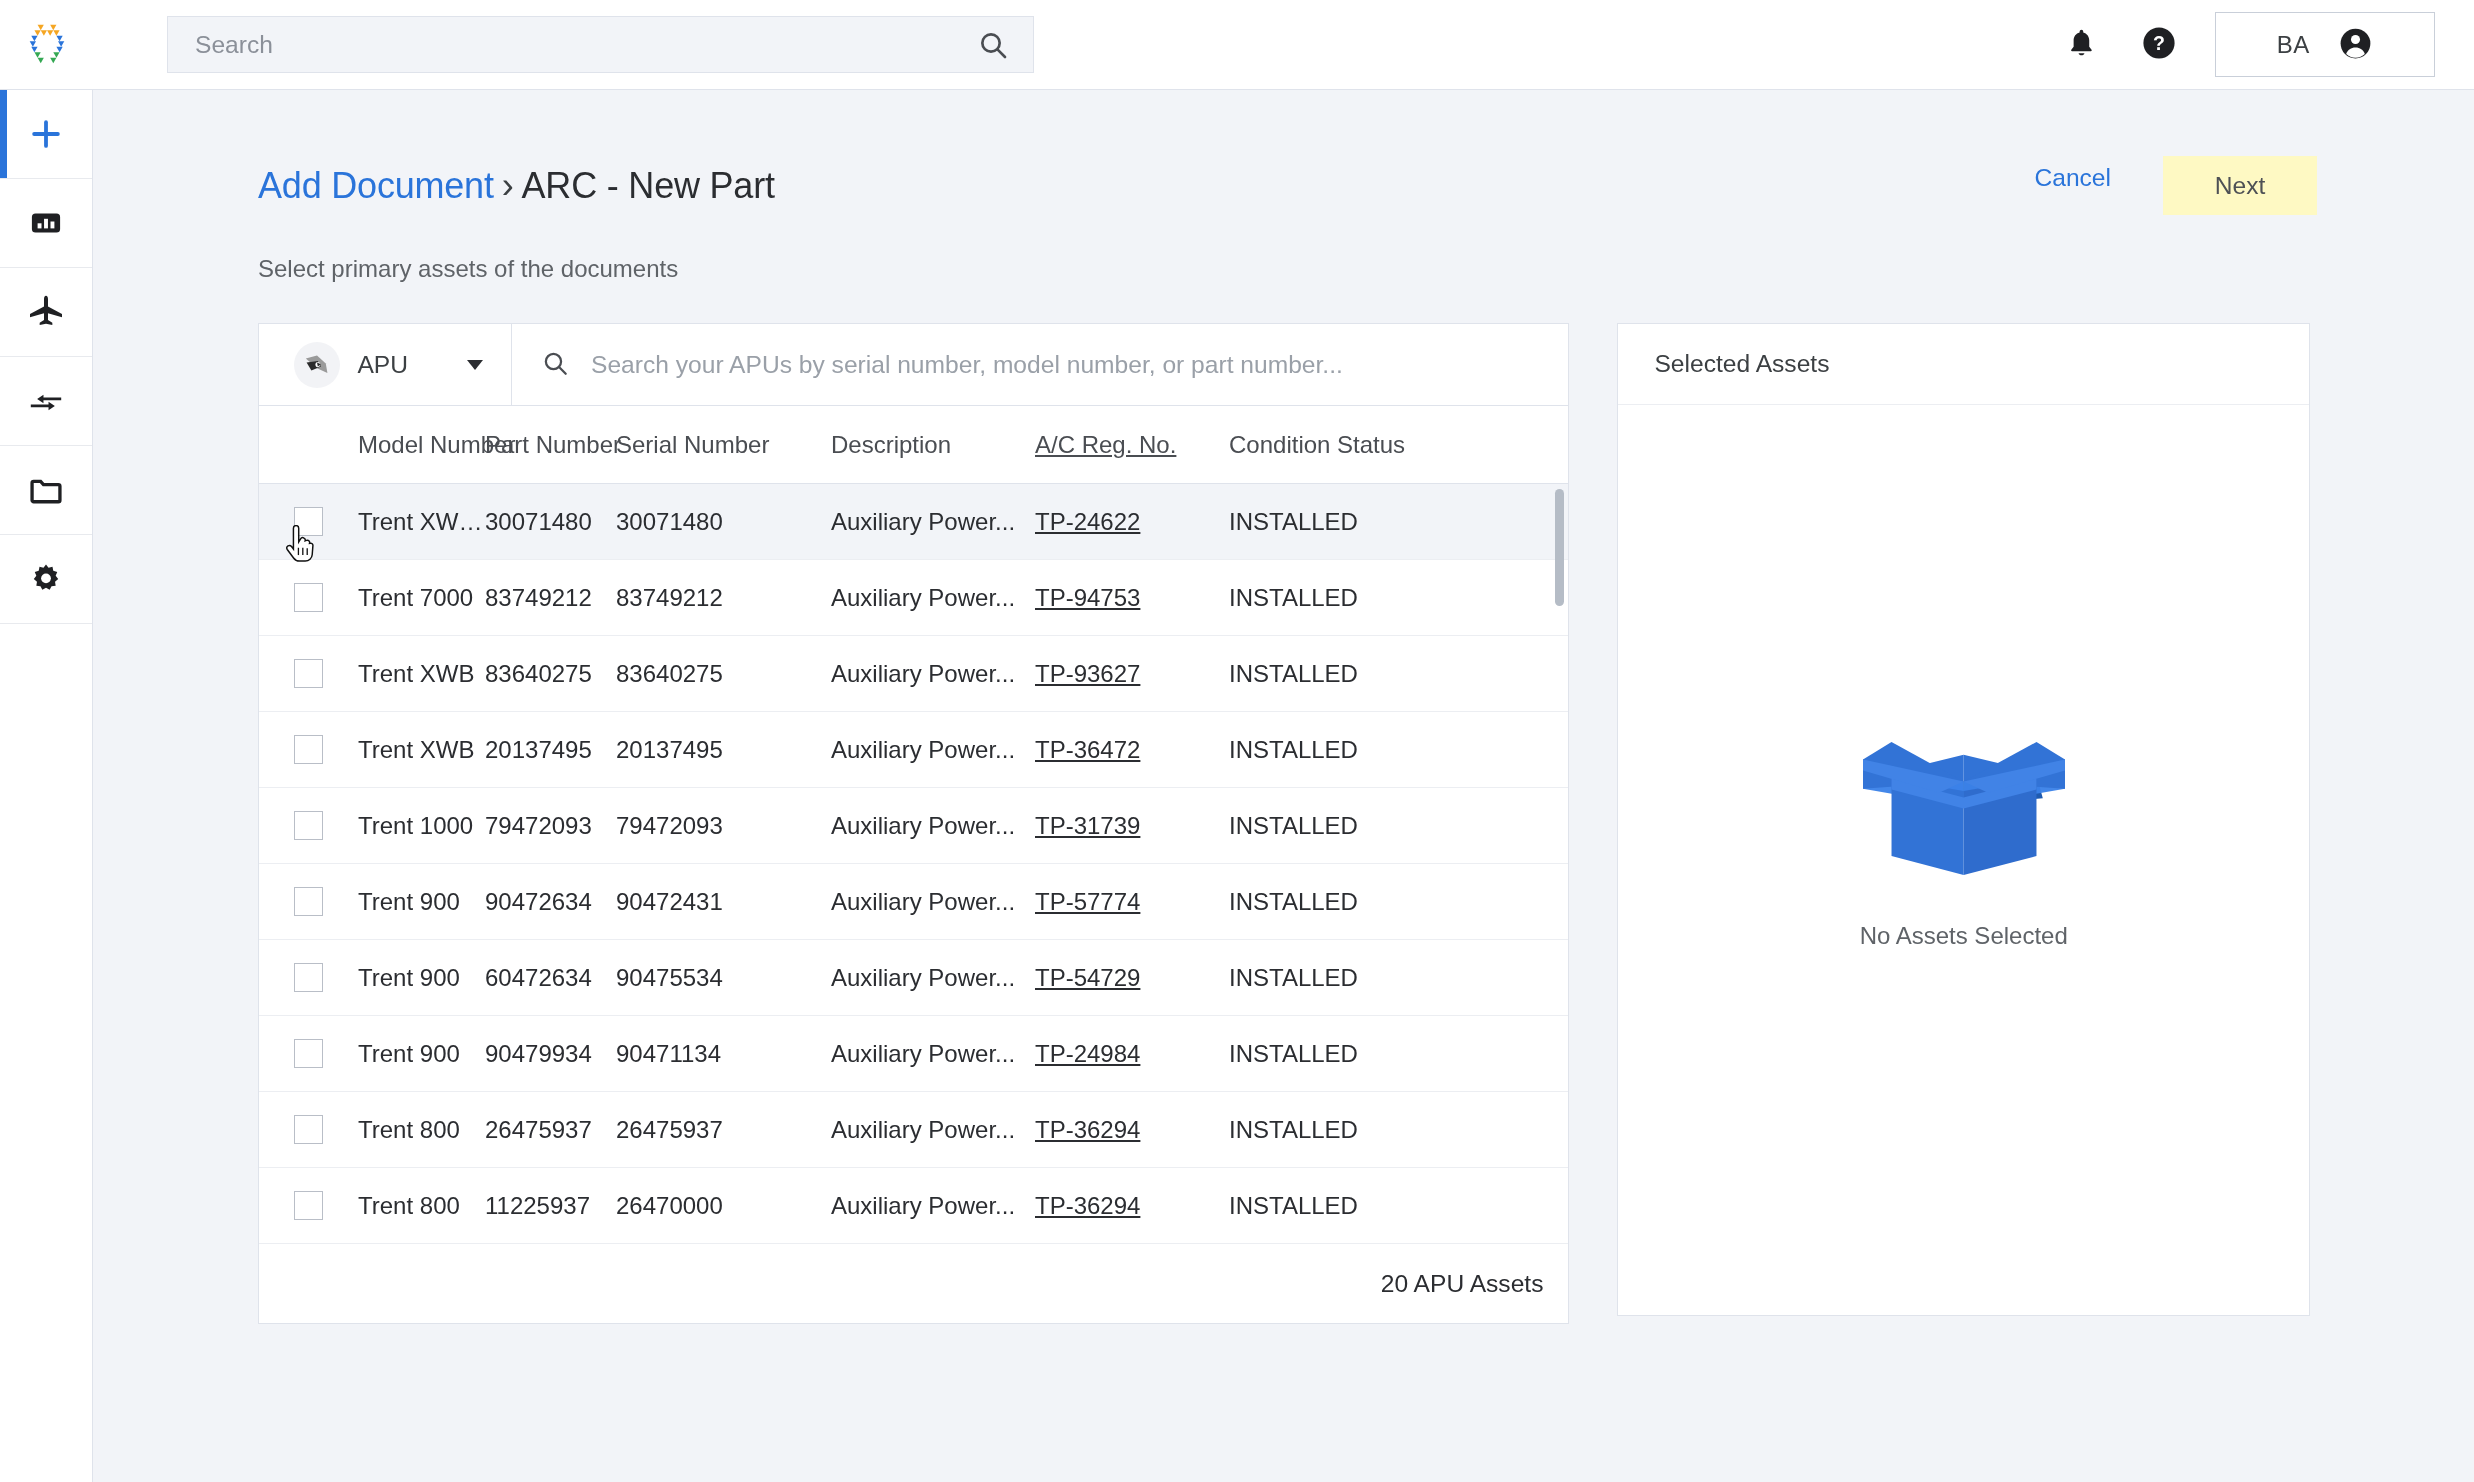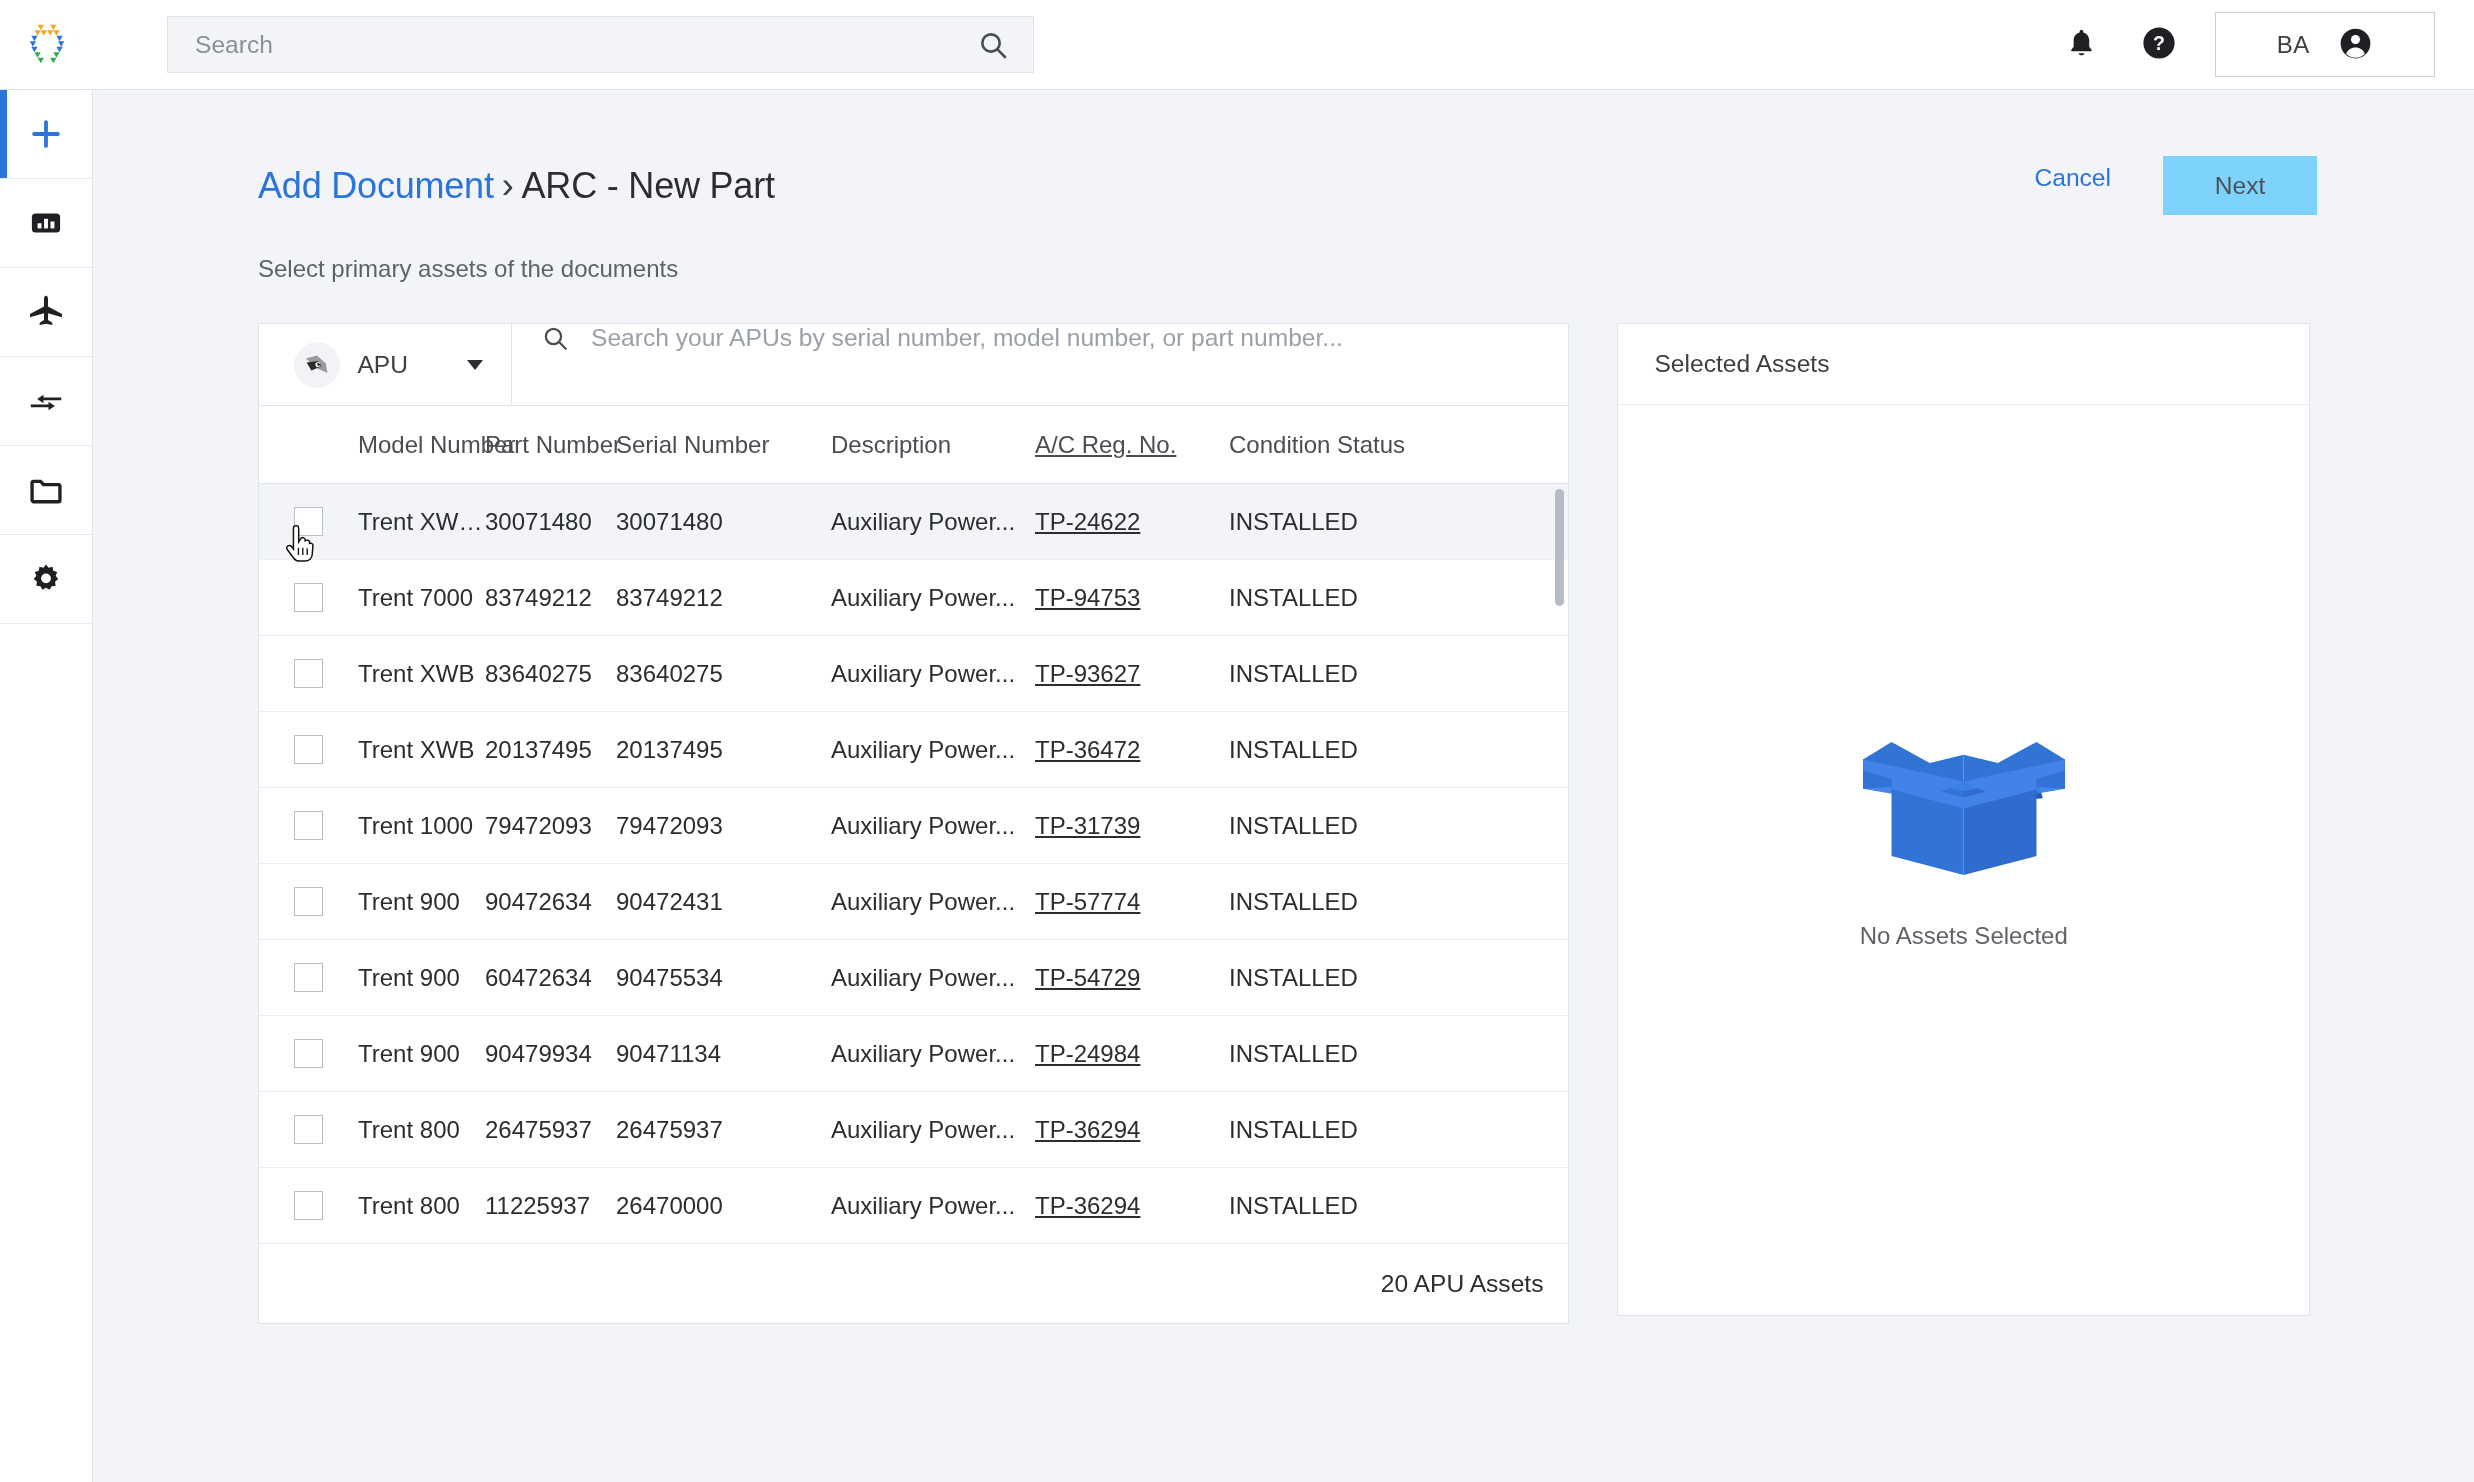--- a/index.html
+++ b/index.html
@@ -163,21 +163,21 @@
     color: #2a74da;
     background: none;
     border: none;
     cursor: pointer;
     font-family: "Liberation Sans", sans-serif;
     padding: 8px 11px;
   }
   .btn-next {
     width: 154px;
     height: 59px;
-    background: #7dd3fc;
+    background: #fef9c3;
     color: #4e5155;
     border: none;
     font-size: 24.6px;
     font-family: "Liberation Sans", sans-serif;
     cursor: default;
   }
 
   .step-block {
     padding: 12.7px 165px 0 165px;
   }
@@ -237,21 +237,21 @@
   }
   .caret {
     width: 0; height: 0;
     border-left: 8.7px solid transparent;
     border-right: 8.7px solid transparent;
     border-top: 10.3px solid #2b2d31;
   }
   .asset-search {
     flex: 1;
     display: flex;
-    align-items: flex-start;
+    align-items: center;
     padding: 0 32px 0 28.5px;
     gap: 22px;
   }
   .asset-search input {
     flex: 1;
     border: none; outline: none; background: transparent;
     font-size: 24.6px;
     font-family: "Liberation Sans", sans-serif;
     color: #3c4043;
   }

